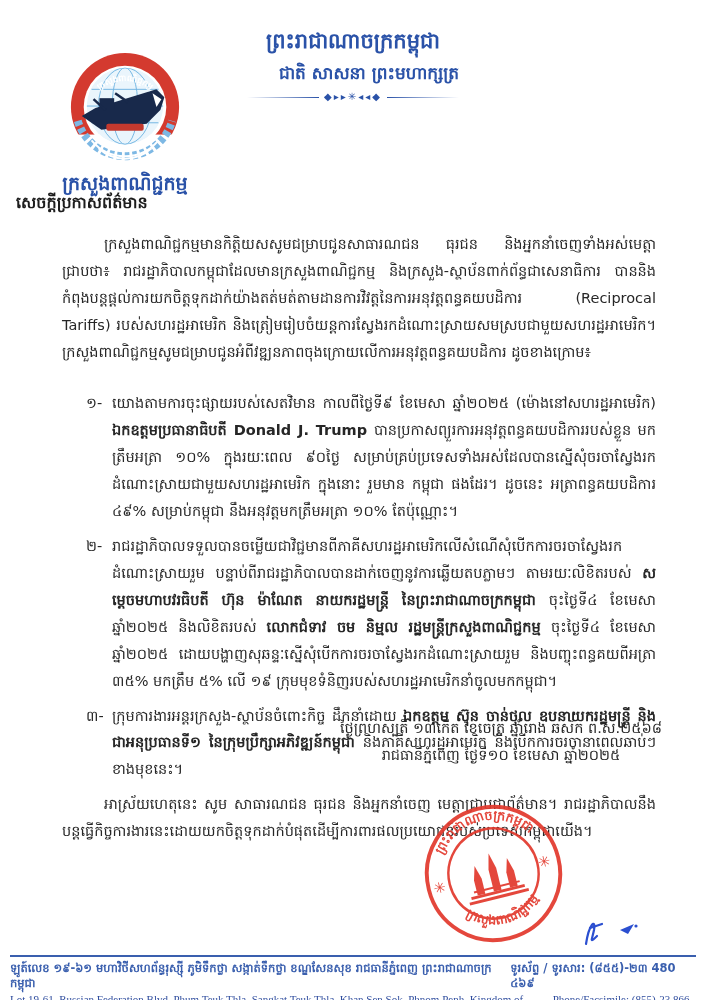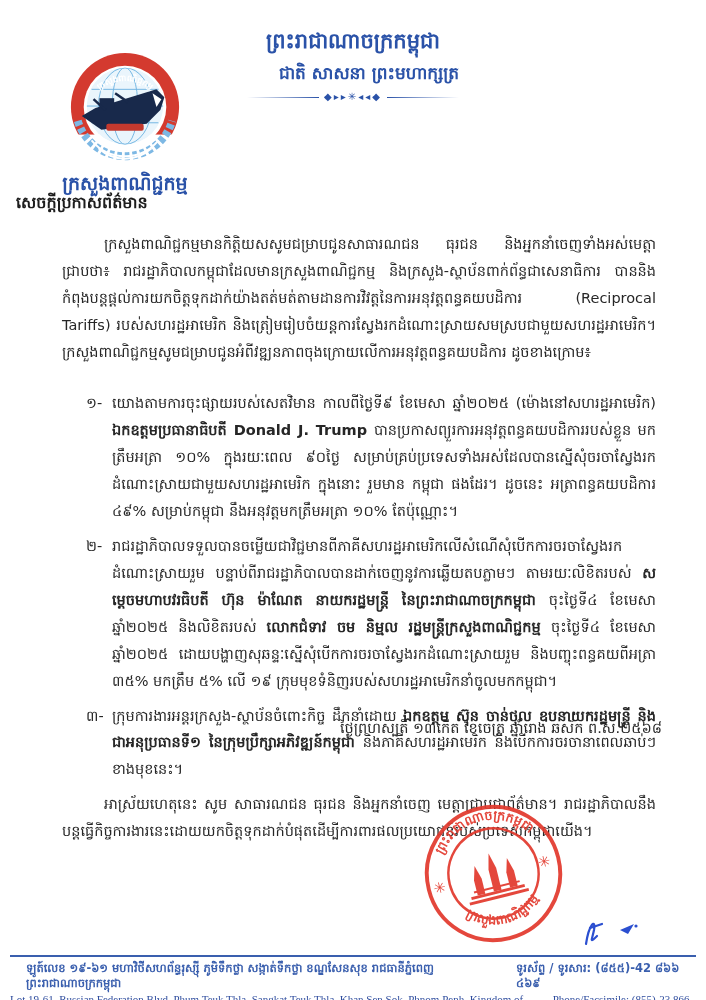--- a/index.html
+++ b/index.html
@@ -41,21 +41,21 @@
               font-size:14.5px; line-height:1.85; color:#262626; }
 
   
   .stamp { position:absolute; left:420px; top:800px; width:147px; height:147px; opacity:0.93; }
   .signature { position:absolute; left:576px; top:914px; width:74px; height:36px; }
 
   
   .footer { position:absolute; left:10px; right:10px; top:955px;
             border-top:2px solid #3a5fae; padding-top:4px; }
   .f-khmer { display:flex; justify-content:space-between; gap:14px;
-             color:#3a5fae; font-size:11.5px; font-weight:bold; line-height:1.3;margin-left:16px; }
+             color:#3a5fae; font-size:11.5px; font-weight:bold; line-height:1.3; }
   .f-eng   { display:flex; justify-content:space-between; gap:14px;
              color:#2f4d9e; font-size:11px; line-height:1.4;
              font-family:"Liberation Serif", serif; margin-top:1px; }
 </style>
 </head>
 <body>
 
 <div class="page">
 
   <div class="logo-wrap">
@@ -133,20 +133,21 @@
     <div class="point">
       <span class="num">៣-</span>
       <span><span>ក្រុមការងារអន្តរក្រសួង-ស្ថាប័នចំពោះកិច្ច ដឹកនាំដោយ </span><span class="bold">ឯកឧត្តម ស៊ុន ចាន់ថុល ឧបនាយករដ្ឋមន្ត្រី និងជាអនុប្រធានទី១ នៃក្រុមប្រឹក្សាអភិវឌ្ឍន៍កម្ពុជា </span><span>និងភាគីសហរដ្ឋអាមេរិក នឹងបើកការចរចានាពេលឆាប់ៗ ខាងមុខនេះ។</span></span>
     </div>
 
     <p class="closing">អាស្រ័យហេតុនេះ សូម សាធារណជន ធុរជន និងអ្នកនាំចេញ មេត្តាជ្រាបជាព័ត៌មាន។ រាជរដ្ឋាភិបាលនឹងបន្តធ្វើកិច្ចការងារនេះដោយយកចិត្តទុកដាក់បំផុតដើម្បីការពារផលប្រយោជន៍របស់ប្រទេសកម្ពុជាយើង។</p>
   </div>
 
   <div class="dateline">
     <div>ថ្ងៃព្រហស្បតិ៍ ១៣កើត ខែចេត្រ ឆ្នាំរោង ឆស័ក ព.ស.២៥៦៨</div>
+    <div>រាជធានីភ្នំពេញ ថ្ងៃទី១០ ខែមេសា ឆ្នាំ២០២៥</div>
   </div>
 
   <svg class="stamp" viewBox="0 0 150 150">
     <defs>
       <path id="stampTop" d="M 20 75 A 55 55 0 0 1 130 75" fill="none"></path>
       <path id="stampBottom" d="M 23 75 A 52 52 0 0 0 127 75" fill="none"></path>
     </defs>
     <g transform="rotate(-14 75 75)" fill="none" stroke="#e23a2e">
       <circle cx="75" cy="75" r="68" stroke-width="4"></circle>
       <circle cx="75" cy="75" r="46" stroke-width="2.5"></circle>
@@ -180,21 +181,21 @@
     </g>
     <g fill="#2b4fd0">
       <path d="M44 16 L58 10 L52 20 Z"></path>
       <circle cx="60" cy="12" r="1.6"></circle>
     </g>
   </svg>
 
   <div class="footer">
     <div class="f-khmer">
       <span>ឡូត៍លេខ ១៩-៦១ មហាវិថីសហព័ន្ធរុស្ស៊ី ភូមិទឹកថ្លា សង្កាត់ទឹកថ្លា ខណ្ឌសែនសុខ រាជធានីភ្នំពេញ ព្រះរាជាណាចក្រកម្ពុជា</span>
-      <span>ទូរស័ព្ទ / ទូរសារ: (៨៥៥)-42 ៨៦៦ ៤៦៩</span>
+      <span>ទូរស័ព្ទ / ទូរសារ: (៨៥៥)-២៣ 480 ៤៦៩</span>
     </div>
     <div class="f-eng">
       <span>Lot 19-61, Russian Federation Blvd, Phum Teuk Thla, Sangkat Teuk Thla, Khan Sen Sok, Phnom Penh, Kingdom of CAMBODIA</span>
       <span>Phone/Facsimile: (855)-23 866 469</span>
     </div>
   </div>
 
 </div>
 
 </body></html>

